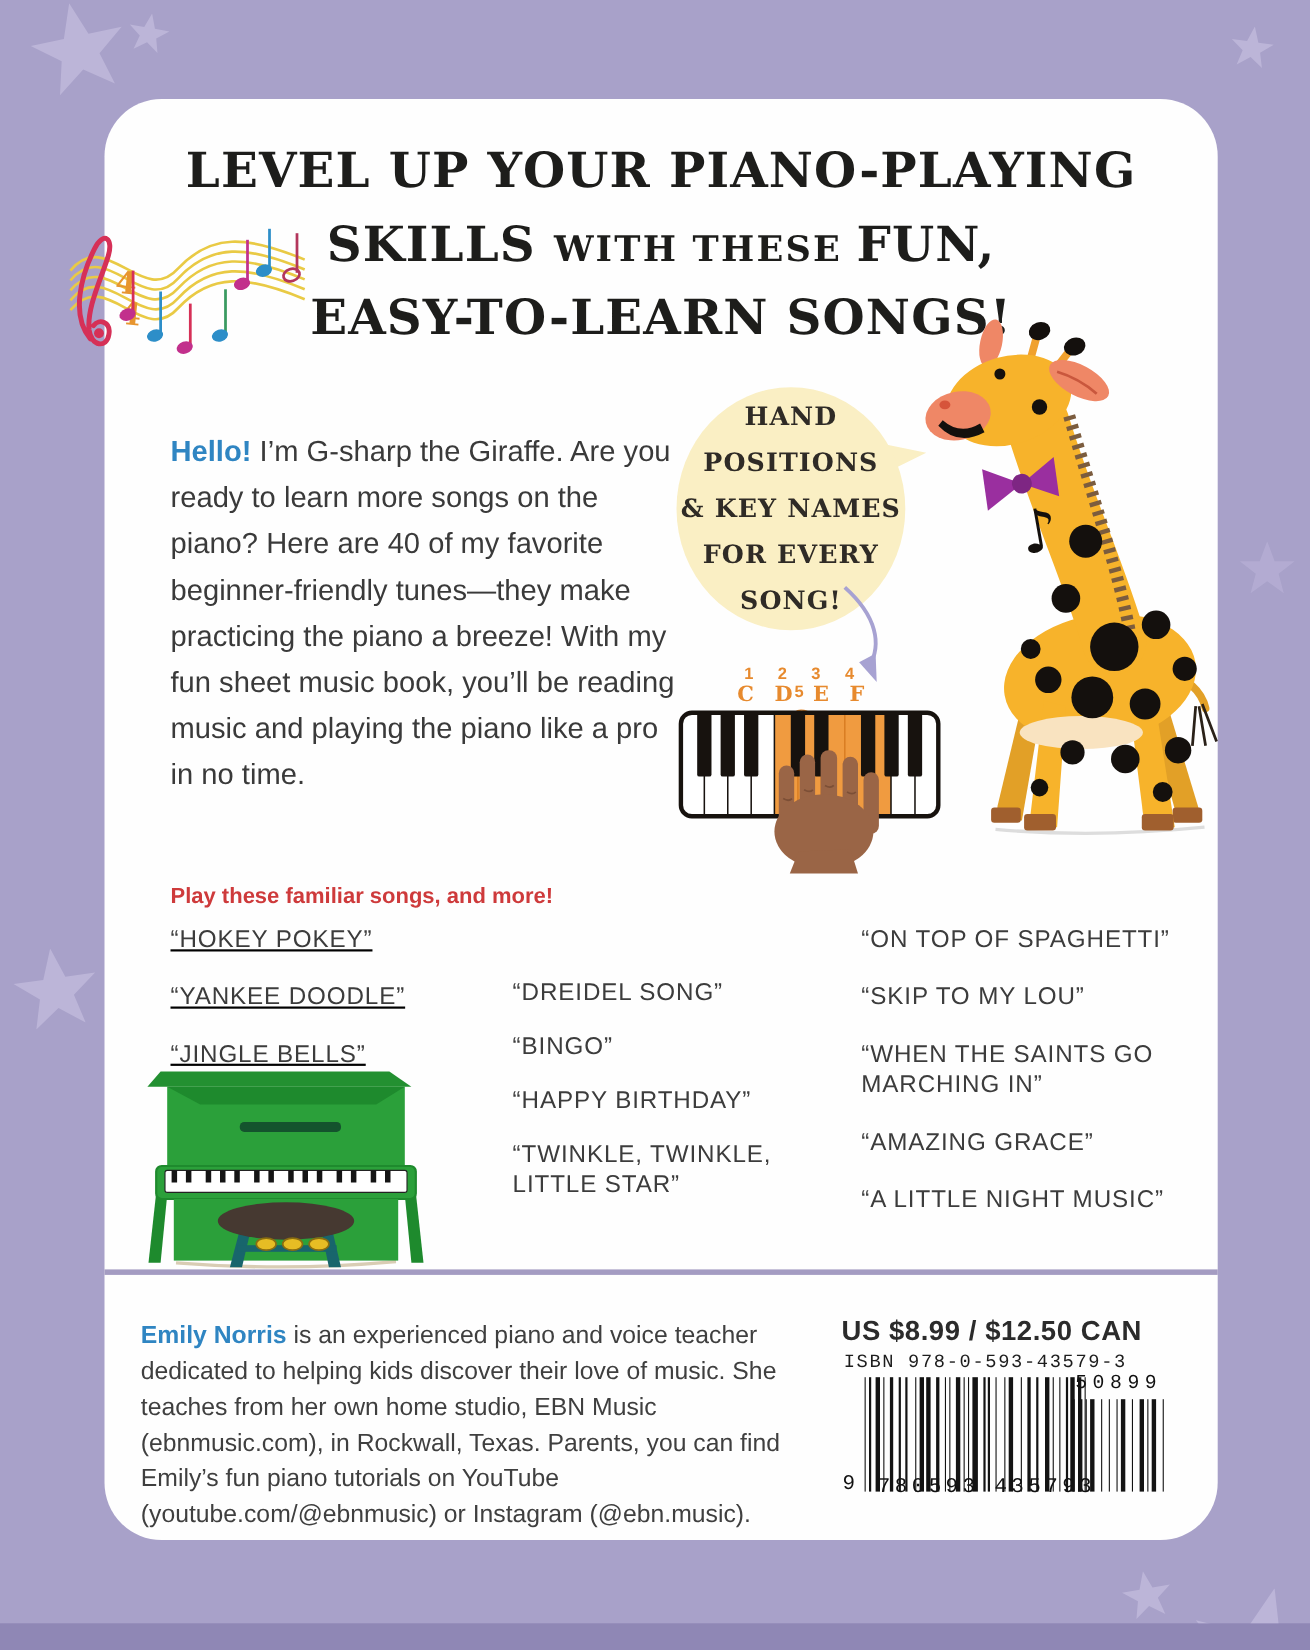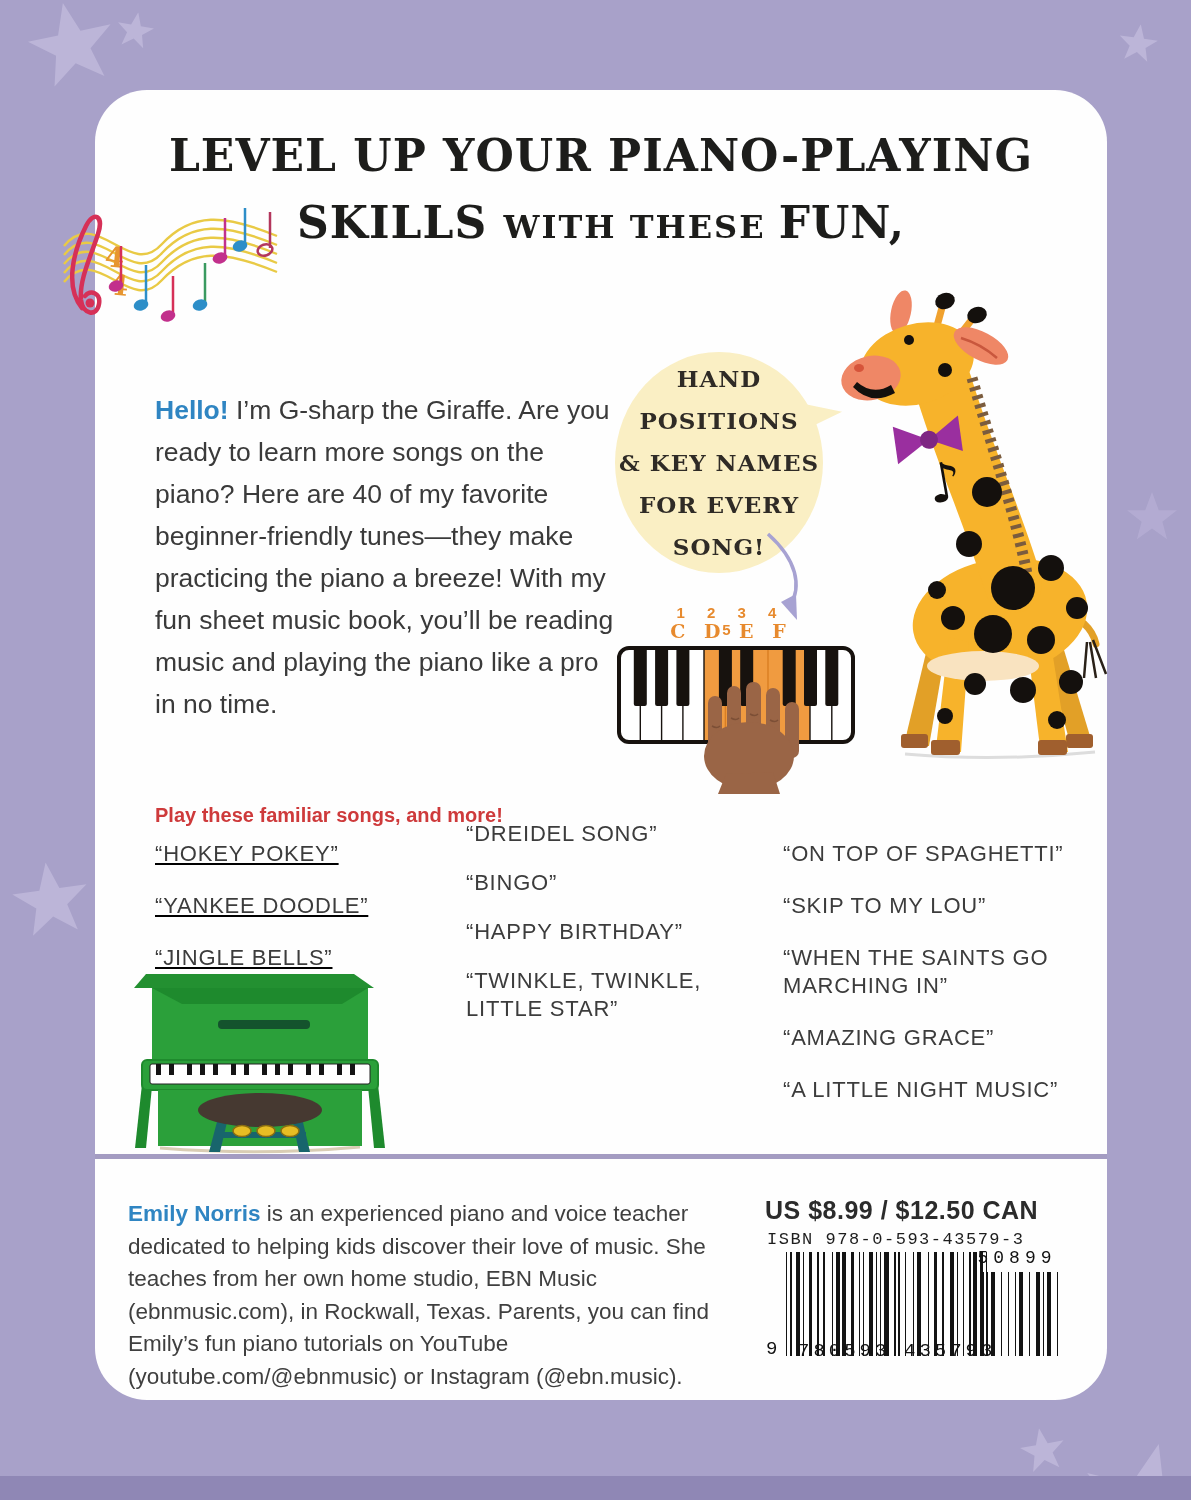--- a/index.html
+++ b/index.html
@@ -26,21 +26,21 @@
 
   .fingers{position:absolute;left:666px;top:604px;width:130px;text-align:center;color:#e78a2e;
            font-weight:bold;font-size:15px;letter-spacing:9px;}
   .keynames{position:absolute;left:666px;top:620px;width:130px;text-align:center;color:#e78a2e;
            font-family:"DejaVu Serif",serif;font-weight:bold;font-size:19px;letter-spacing:6px;}
 
   .songhead{position:absolute;left:155px;top:804px;font-size:20px;font-weight:bold;color:#ce3a3b;}
   .songcol{position:absolute;display:flex;flex-direction:column;gap:24px;}
   .songcol .song{font-size:22px;line-height:28px;color:#3c3c3c;letter-spacing:0.8px;}
   .col1{left:155px;top:840px;width:290px;text-decoration:underline;}
-  .col2{left:466px;top:820px;width:300px;gap:21px;}
+  .col2{left:466px;top:888px;width:300px;gap:21px;}
   .col3{left:783px;top:840px;width:305px;}
 
   .bio{position:absolute;left:128px;top:1186px;width:588px;font-size:22.5px;line-height:32.5px;color:#3f3f3f;margin-top:12px;}
   .bio .name{color:#2f85c2;font-weight:bold;}
 
   .price{position:absolute;left:765px;top:1196px;font-size:25px;font-weight:bold;color:#2b2b2b;letter-spacing:0.5px;}
   .isbn{position:absolute;left:767px;top:1230px;font-family:"Liberation Mono",monospace;
         font-size:17px;color:#1d1d1d;letter-spacing:1.5px;}
   .bars{position:absolute;}
   .bars i{position:absolute;top:0;bottom:0;background:#131313;}
@@ -65,20 +65,21 @@
   <div class="star" style="left:1118px;top:24px;width:40px;height:40px;transform:rotate(8deg)"></div>
   <div class="star" style="left:1126px;top:492px;width:52px;height:52px;opacity:.55"></div>
   <div class="star" style="left:12px;top:862px;width:78px;height:78px;transform:rotate(-8deg)"></div>
   <div class="star" style="left:1020px;top:1428px;width:46px;height:46px;transform:rotate(-10deg)"></div>
   <div class="star" style="left:1078px;top:1442px;width:130px;height:130px;transform:rotate(14deg)"></div>
 
   <div class="card"></div>
 
   <div class="hline" style="top:130px">LEVEL UP YOUR PIANO-PLAYING</div>
   <div class="hline" style="top:197px"><span>SKILLS </span><span class="hsmall">WITH THESE </span><span>FUN,</span></div>
+  <div class="hline" style="top:264px">EASY-TO-LEARN SONGS!</div>
 
   <svg class="abs" style="left:52px;top:188px" width="235" height="160" viewBox="0 0 235 160">
     <g stroke="#e9ca45" stroke-width="2.4" fill="none">
       <path d="M12 58 C45 18 78 92 110 56 C140 24 172 26 225 48"></path>
       <path d="M12 67 C45 27 78 101 110 65 C140 33 172 35 225 57"></path>
       <path d="M12 76 C45 36 78 110 110 74 C140 42 172 44 225 66"></path>
       <path d="M12 85 C45 45 78 119 110 83 C140 51 172 53 225 75"></path>
       <path d="M12 94 C45 54 78 128 110 92 C140 60 172 62 225 84"></path>
     </g>
     <g>

